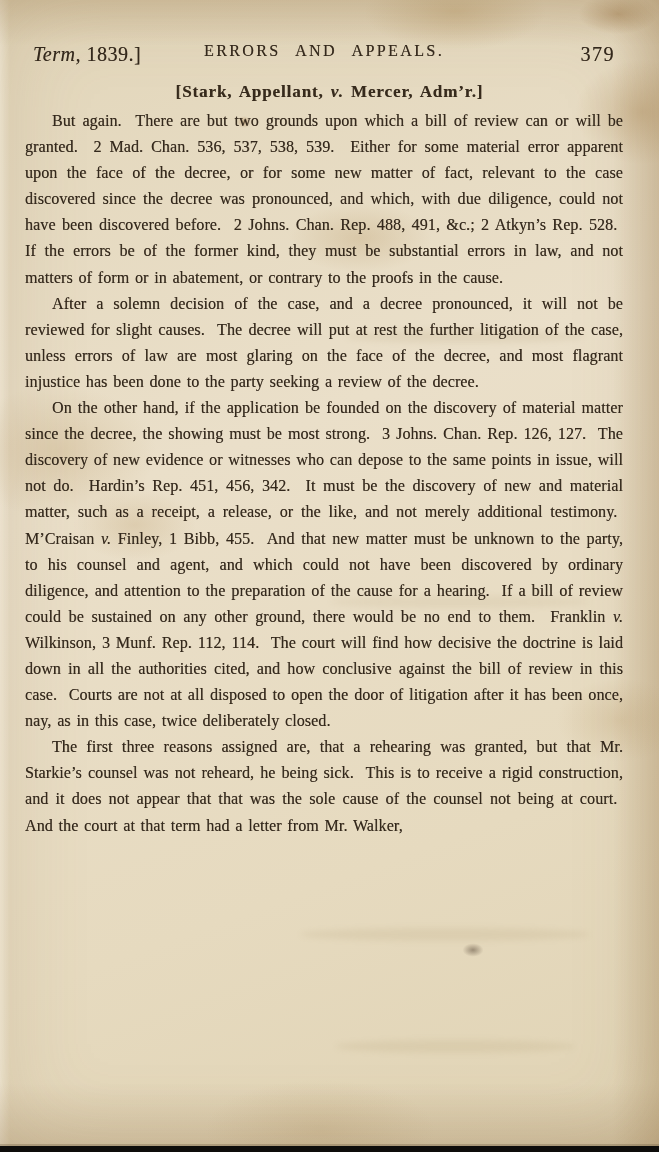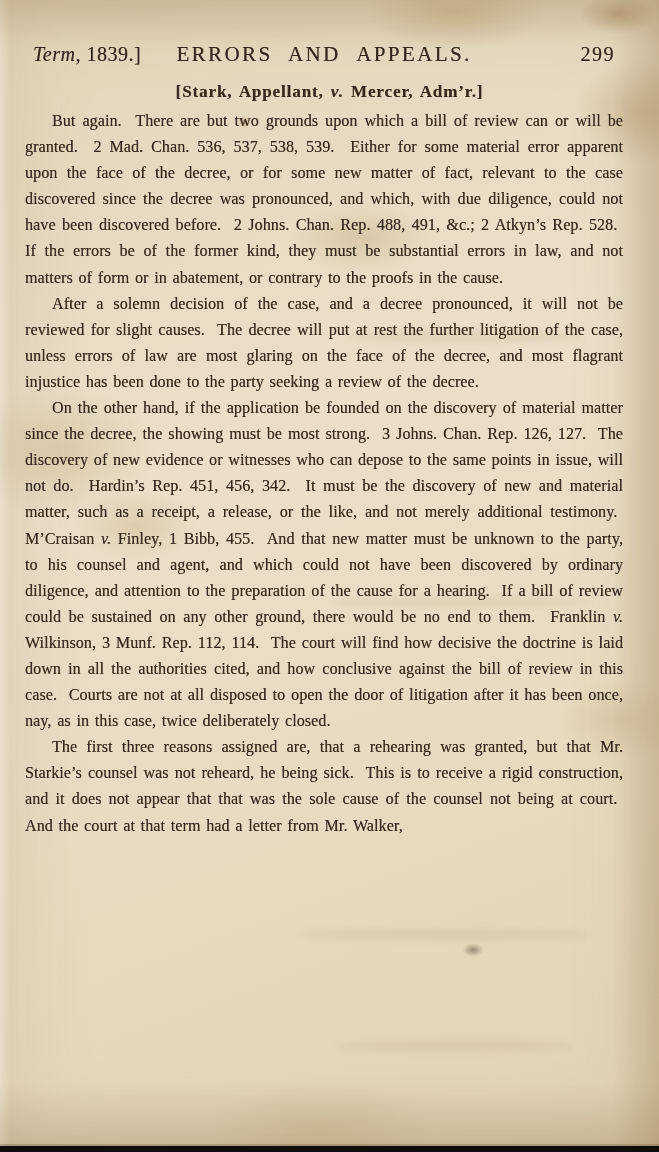--- a/index.html
+++ b/index.html
@@ -36,21 +36,21 @@
     box-shadow: inset 0 0 90px rgba(140,110,70,0.20);
   }
   .ink { text-shadow: 0.3px 0.3px 0.6px rgba(58,44,28,0.55); }
 
   .running-head {
     position: absolute; left: 33px; right: 44px; top: 42px; height: 26px;
     font-size: 20px; white-space: nowrap;
   }
   .head-left  { position: absolute; left: 0; top: 1px; letter-spacing: 0.5px; }
   .head-center{ position: absolute; left: 50%; transform: translateX(-50%); top: 0;
-                font-size: 21px; letter-spacing: 2.4px; word-spacing: 9px; }
+                font-size: 16px; letter-spacing: 2.4px; word-spacing: 9px; }
   .head-right { position: absolute; right: 0; top: 1px; letter-spacing: 1.5px; }
   .it { font-style: italic; }
 
   .caption {
     position: absolute; left: 0; width: 100%; top: 82px;
     text-align: center; font-size: 17px; font-weight: bold;
     letter-spacing: 0.9px; word-spacing: 2px; color: #362a1c;
   }
 
   .body-text {
@@ -85,21 +85,21 @@
 <div class="page">
 
   <div class="smudge s1"></div>
   <div class="smudge s2"></div>
   <div class="smudge s3"></div>
   <div class="smudge s4"></div>
 
   <header class="running-head ink">
     <span class="head-left"><em class="it">Term,</em><span> 1839.]</span></span>
     <span class="head-center">ERRORS AND APPEALS.</span>
-    <span class="head-right">299</span>
+    <span class="head-right">379</span>
   </header>
 
   <div class="caption ink"><span>[Stark, Appellant, </span><em class="it">v.</em><span> Mercer, Adm’r.]</span></div>
 
   <main class="body-text ink">
     <p class="para"><span>But again.&nbsp; There are but two grounds upon which a bill of review can or will be granted.&nbsp; 2 Mad. Chan. 536, 537, 538, 539.&nbsp; Either for some material error apparent upon the face of the decree, or for some new matter of fact, relevant to the case discovered since the decree was pronounced, and which, with due diligence, could not have been discovered before.&nbsp; 2 Johns. Chan. Rep. 488, 491, &amp;c.; 2 Atkyn’s Rep. 528.&nbsp; If the errors be of the former kind, they must be substantial errors in law, and not matters of form or in abatement, or contrary to the proofs in the cause.</span></p>
     <p class="para"><span>After a solemn decision of the case, and a decree pronounced, it will not be reviewed for slight causes.&nbsp; The decree will put at rest the further litigation of the case, unless errors of law are most glaring on the face of the decree, and most flagrant injustice has been done to the party seeking a review of the decree.</span></p>
     <p class="para"><span>On the other hand, if the application be founded on the discovery of material matter since the decree, the showing must be most strong.&nbsp; 3 Johns. Chan. Rep. 126, 127.&nbsp; The discovery of new evidence or witnesses who can depose to the same points in issue, will not do.&nbsp; Hardin’s Rep. 451, 456, 342.&nbsp; It must be the discovery of new and material matter, such as a receipt, a release, or the like, and not merely additional testimony.&nbsp; M’Craisan </span><em class="it">v.</em><span> Finley, 1 Bibb, 455.&nbsp; And that new matter must be unknown to the party, to his counsel and agent, and which could not have been discovered by ordinary diligence, and attention to the preparation of the cause for a hearing.&nbsp; If a bill of review could be sustained on any other ground, there would be no end to them.&nbsp; Franklin </span><em class="it">v.</em><span> Wilkinson, 3 Munf. Rep. 112, 114.&nbsp; The court will find how decisive the doctrine is laid down in all the authorities cited, and how conclusive against the bill of review in this case.&nbsp; Courts are not at all disposed to open the door of litigation after it has been once, nay, as in this case, twice deliberately closed.</span></p>
     <p class="para"><span>The first three reasons assigned are, that a rehearing was granted, but that Mr. Starkie’s counsel was not reheard, he being sick.&nbsp; This is to receive a rigid construction, and it does not appear that that was the sole cause of the counsel not being at court.&nbsp; And the court at that term had a letter from Mr. Walker,</span></p>
   </main>

